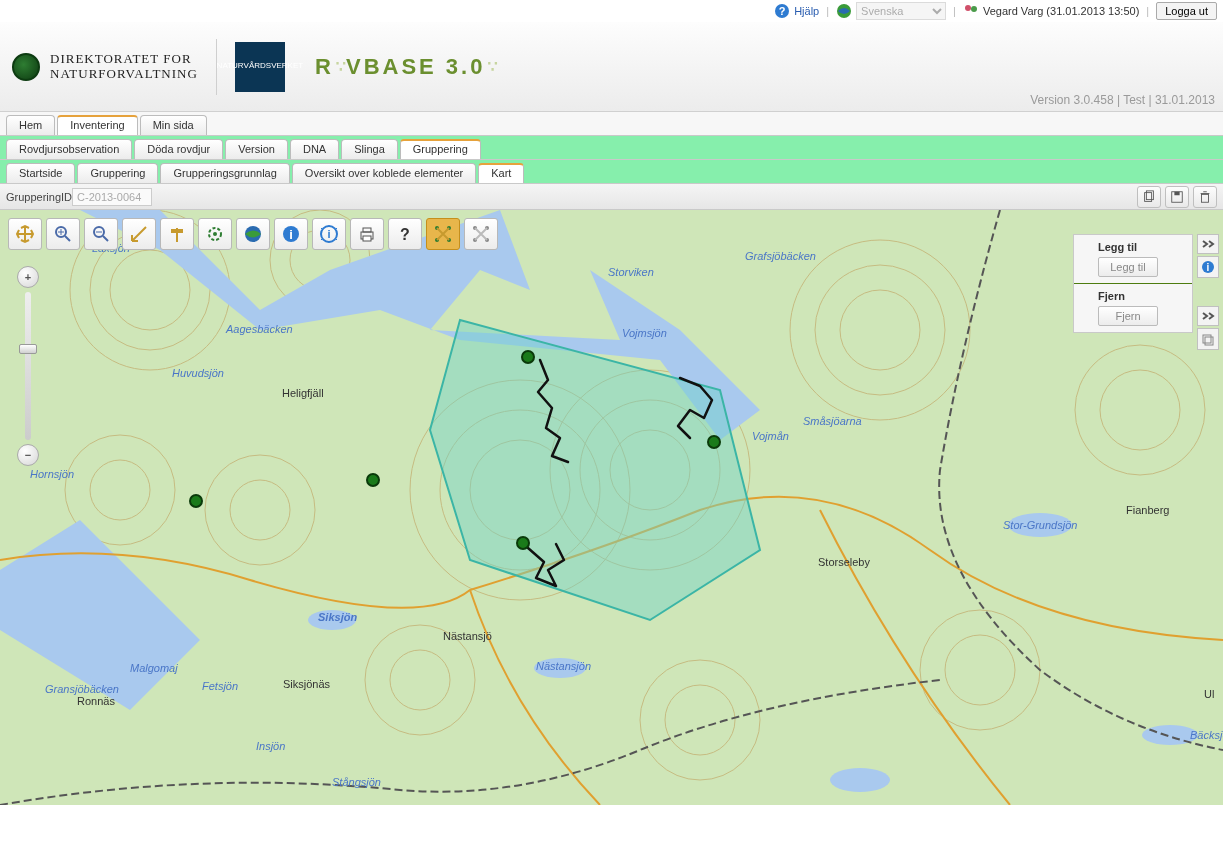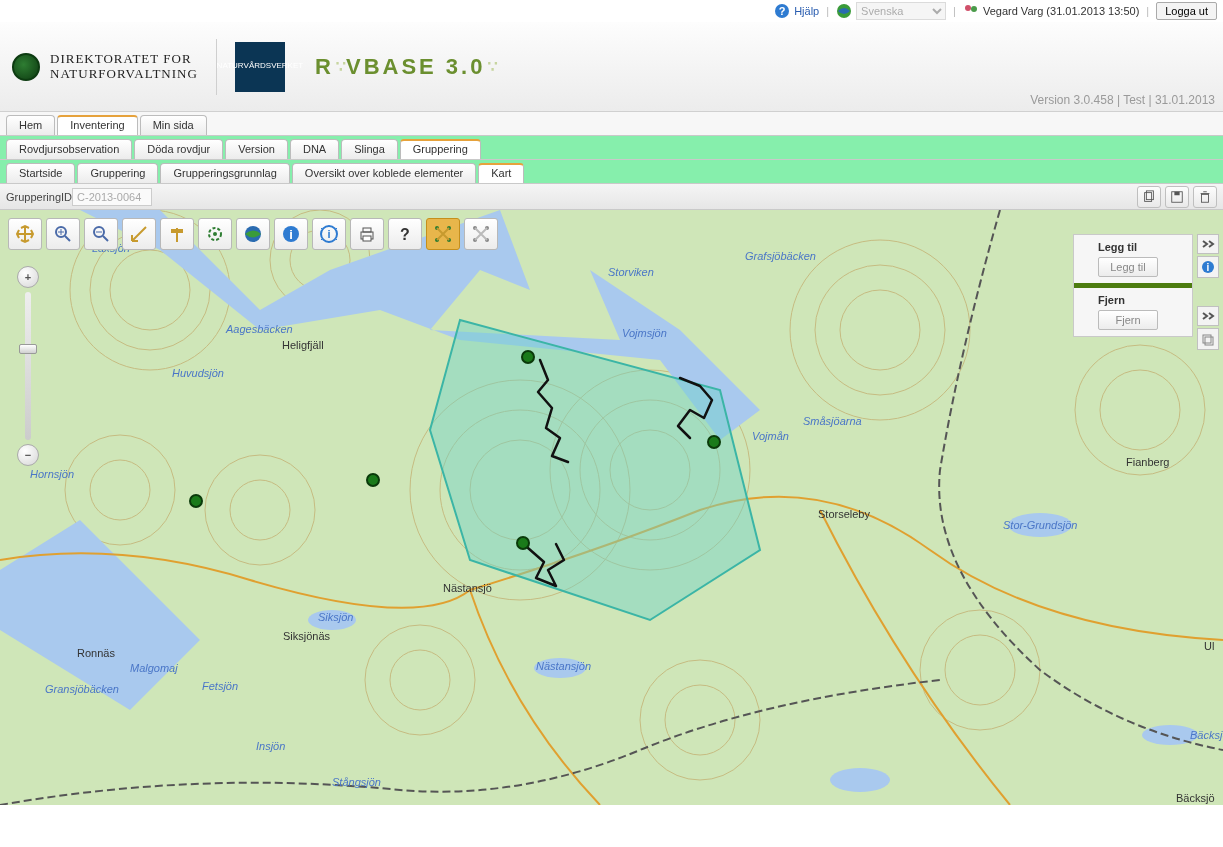--- a/index.html
+++ b/index.html
@@ -59,21 +59,21 @@
   .sidepanel .sec { padding: 6px 24px; }
   .sidepanel .ttl { font-weight: bold; margin-bottom: 4px; }
   .sidepanel button { width: 60px; height: 20px; font-size: 11px; background: linear-gradient(#fff,#ececec); border:1px solid #bbb; border-radius:2px; color:#888; cursor:pointer;}
   .chevbtns { position: absolute; right: 4px; z-index: 21; width: 22px; }
   .chevbtns .chev { height: 20px; display:flex; align-items:center; justify-content:center; border:1px solid #c0c0c0; background:#f3f3f3; cursor:pointer; margin-bottom:2px;}
   .chevbtns .mini { width:22px; height:22px; border:1px solid #c0c0c0; background:#f3f3f3; display:flex; align-items:center; justify-content:center; cursor:pointer;}
 
   
   .placelabel { position: absolute; font-size: 11px; z-index: 15; }
   .placelabel.water { color: #4a76c7; font-style: italic; }
-  .placelabel.town { color: #333; }
+  .placelabel.town { color: #333; margin-top: 48px; }
 
   
   .datapoint { position: absolute; width: 14px; height: 14px; border-radius: 50%; background: #1a7a1a; border: 2px solid #0a3a0a; z-index: 16; }
 
   
   .track-svg { position:absolute; inset:0; z-index:16; pointer-events:none;}
 </style>
 </head>
 <body>
 
@@ -340,21 +340,21 @@
       <div class="handle"></div>
     </div>
     <div class="zbtn">−</div>
   </div>
 
   <div class="sidepanel">
     <div class="sec">
       <div class="ttl">Legg til</div>
       <button>Legg til</button>
     </div>
-    <div class="sec" style="border-top:5px solid #4d7c0f;">
+    <div class="sec" style="border-top:1px solid #4d7c0f;">
       <div class="ttl">Fjern</div>
       <button>Fjern</button>
     </div>
   </div>
 
   <div class="chevbtns" style="top:24px;">
     <div class="chev">
       <svg width="14" height="10" viewBox="0 0 14 10">
           <path d="M2 2 L6 5 L2 8 M8 2 L12 5 L8 8" stroke="#555" fill="none" stroke-width="2"></path>
         </svg>
@@ -384,21 +384,21 @@
       <span class="placelabel water" style="left: 92px; top: 32px;">Laxsjön</span>
       <span class="placelabel water" style="left: 172px; top: 157px;">Huvudsjön</span>
       <span class="placelabel water" style="left: 226px; top: 113px;">Aagesbäcken</span>
       <span class="placelabel town" style="left: 282px; top: 129px;">Heligfjäll</span>
       <span class="placelabel water" style="left: 30px; top: 258px;">Hornsjön</span>
       <span class="placelabel town" style="left: 77px; top: 437px;">Ronnäs</span>
       <span class="placelabel water" style="left: 45px; top: 473px;">Gransjöbäcken</span>
       <span class="placelabel water" style="left: 130px; top: 452px;">Malgomaj</span>
       <span class="placelabel water" style="left: 202px; top: 470px;">Fetsjön</span>
       <span class="placelabel water" style="left: 256px; top: 530px;">Insjön</span>
-      <span class="placelabel water" style="left: 318px; top: 401px;">Siksjön</span>
+      <span class="placelabel water" style="left: 318px; top: 401px; font-weight: bold;">Siksjön</span>
       <span class="placelabel town" style="left: 283px; top: 420px;">Siksjönäs</span>
       <span class="placelabel water" style="left: 332px; top: 566px;">Stångsjön</span>
       <span class="placelabel town" style="left: 443px; top: 372px;">Nästansjö</span>
       <span class="placelabel water" style="left: 536px; top: 450px;">Nästansjön</span>
       <span class="placelabel water" style="left: 608px; top: 56px;">Storviken</span>
       <span class="placelabel water" style="left: 588px; top: 117px; margin-left: 34px;">Vojmsjön</span>
       <span class="placelabel water" style="left: 752px; top: 220px;">Vojmån</span>
       <span class="placelabel water" style="left: 745px; top: 40px;">Grafsjöbäcken</span>
       <span class="placelabel water" style="left: 803px; top: 205px;">Småsjöarna</span>
       <span class="placelabel town" style="left: 818px; top: 298px; text-align: right;">Storseleby</span>

